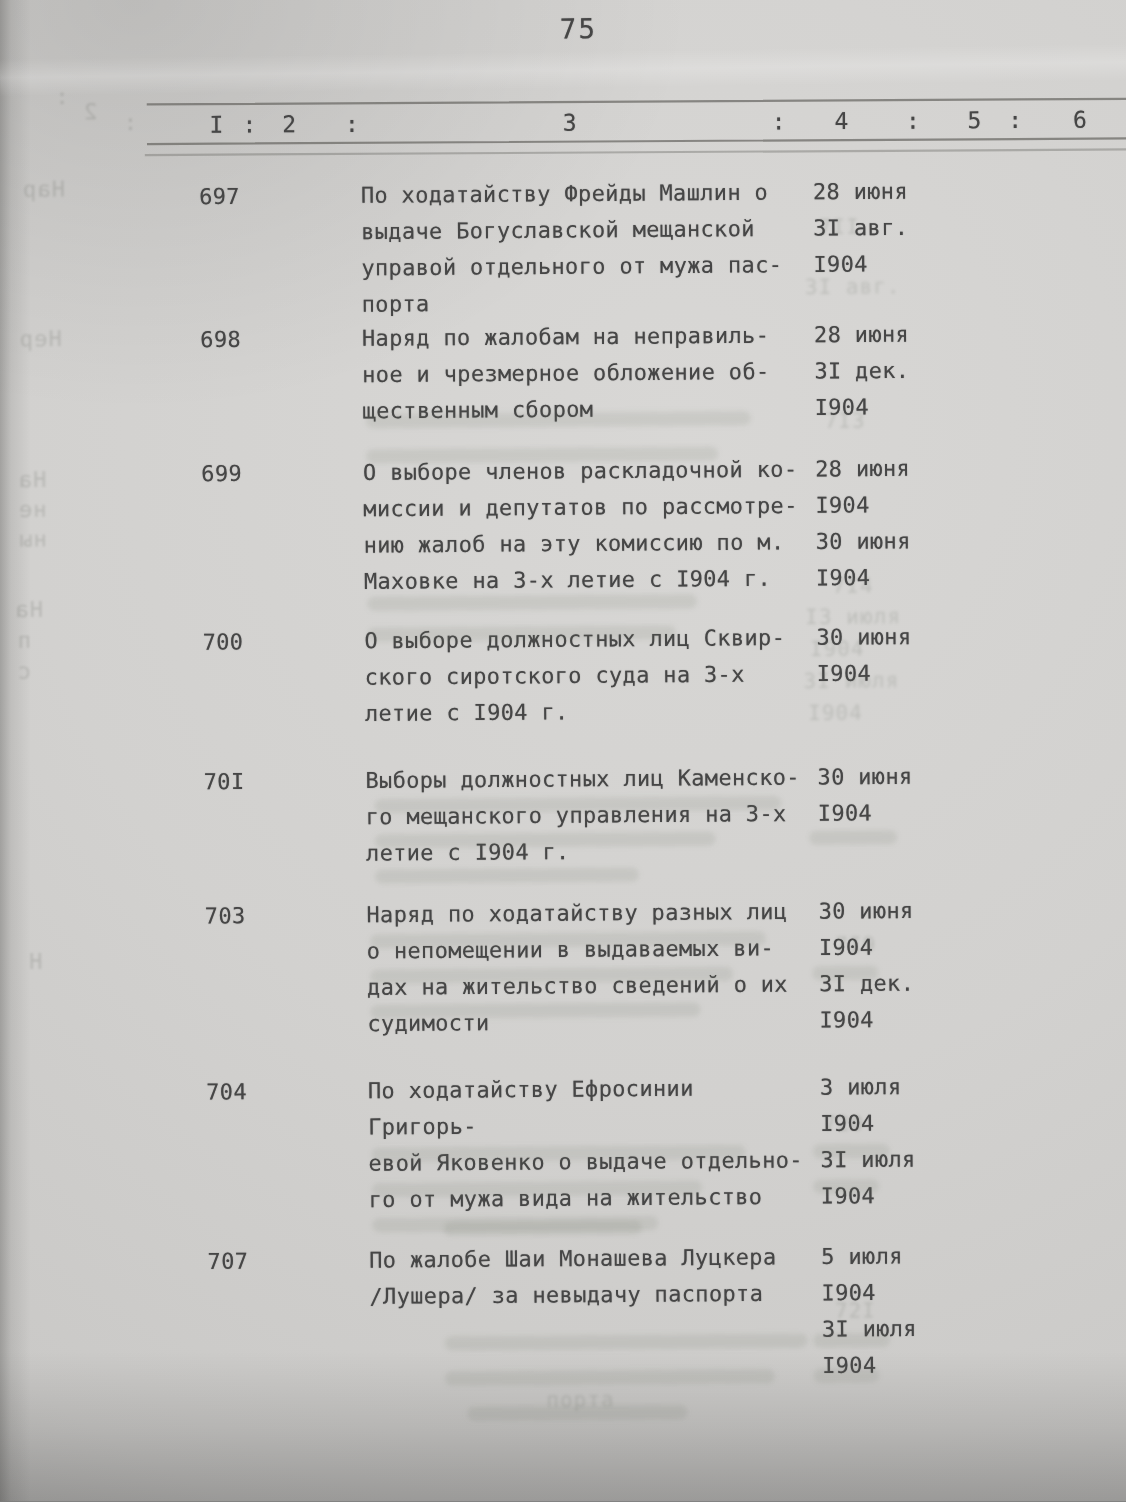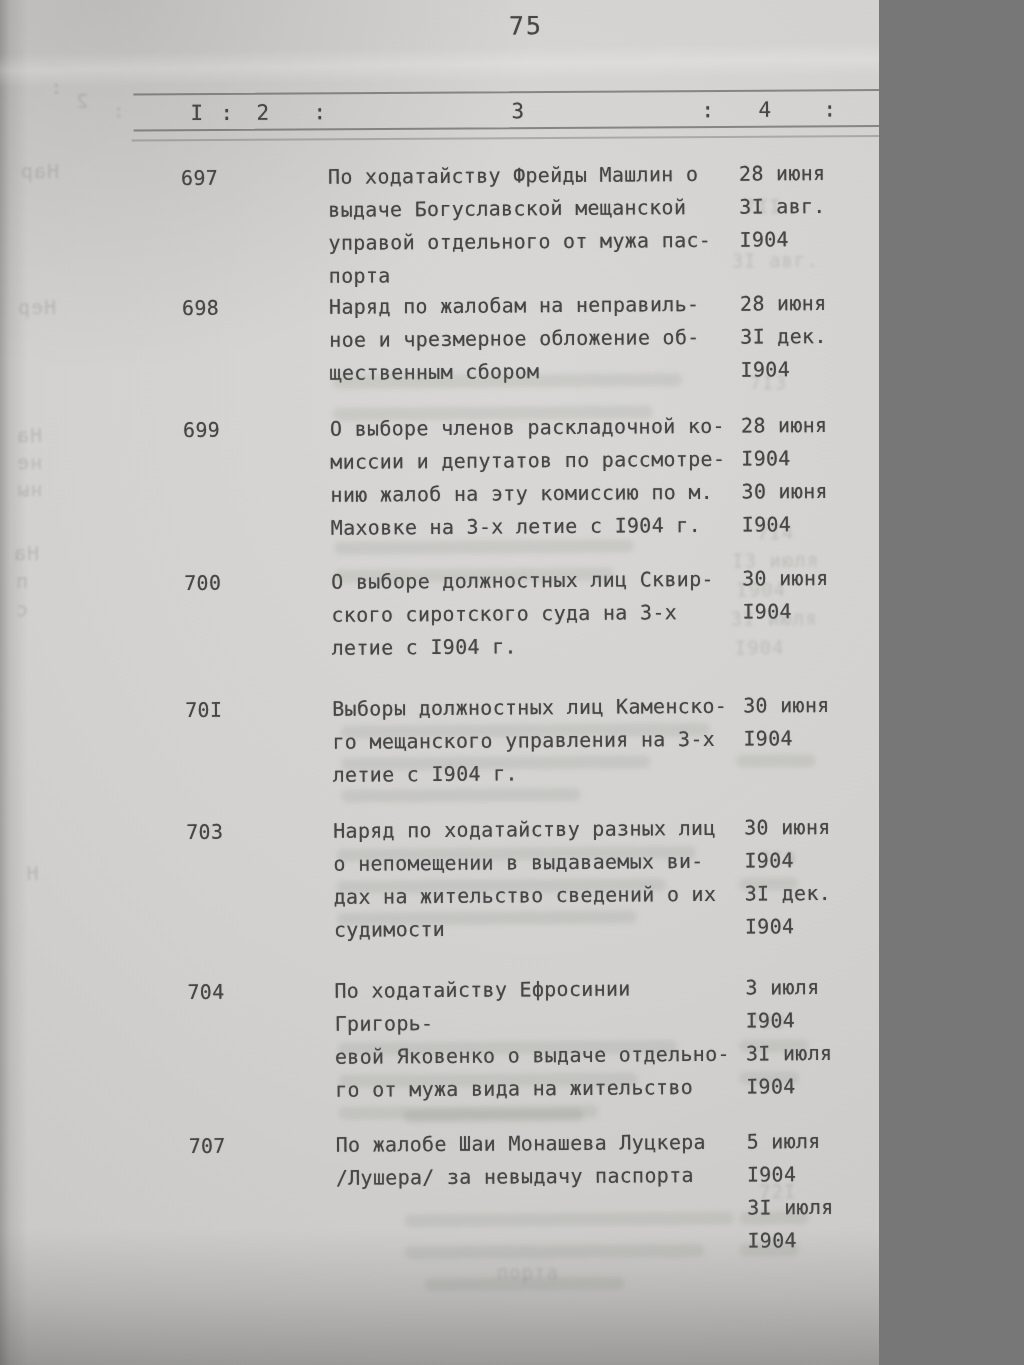--- a/index.html
+++ b/index.html
@@ -1,18 +1,18 @@
 <!DOCTYPE html>
 <html><head>
 <meta charset="utf-8">
 <style>
   * { box-sizing: border-box; }
   html,body { margin:0; padding:0; background:#777; }
   .photo {
-    position:relative; width:879px; height:1365px; overflow:hidden;
+    position:relative; width:1024px; height:1365px; overflow:hidden;
     font-family:"DejaVu Sans Mono", monospace;
     background:
       linear-gradient(to right, rgba(40,40,38,0.28) 0px, rgba(40,40,38,0.10) 10px, rgba(40,40,38,0.0) 28px),
       linear-gradient(to bottom, rgba(0,0,0,0) 90%, rgba(0,0,0,0.10) 95%, rgba(0,0,0,0.24) 100%),
       radial-gradient(90% 50% at 12% 0%, rgba(0,0,0,0.10), transparent 55%),
       radial-gradient(130% 100% at 60% 28%, #d8d7d5 0%, #d2d1cf 45%, #cac9c7 78%, #bcbbb9 100%);
     text-decoration: underline;
   }
   .crease {
     position:absolute; left:0; top:46px; width:1100px; height:34px;

